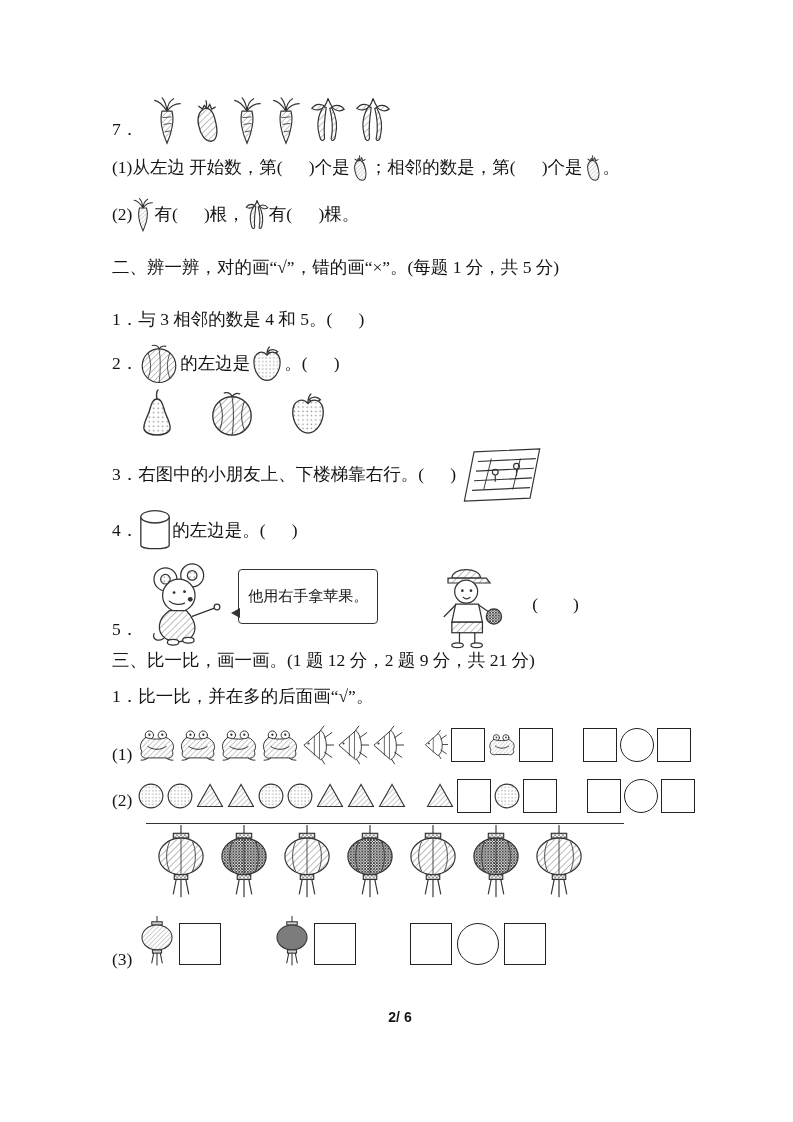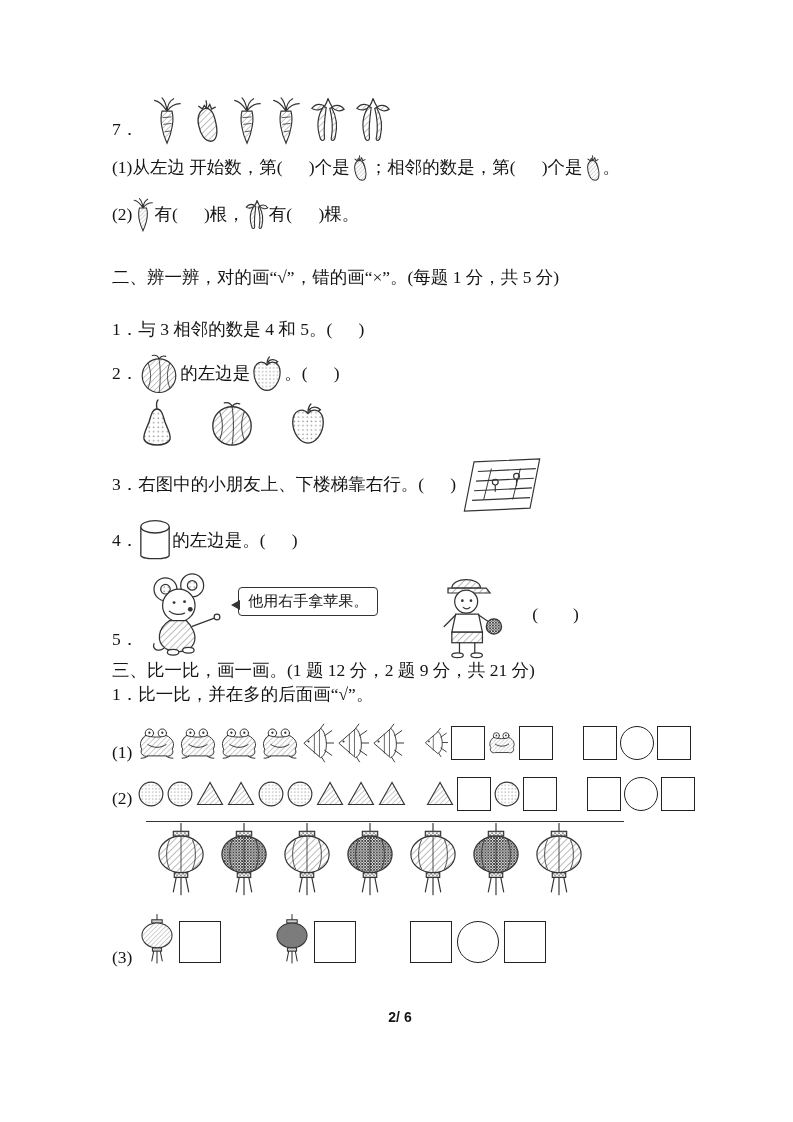--- a/index.html
+++ b/index.html
@@ -14,22 +14,22 @@
   .shape-row{display:flex;align-items:center;gap:3px;flex:0 0 auto;}
   svg{display:block;flex:0 0 auto;}
   .box{display:inline-block;width:32px;height:32px;border:1.7px solid #222;background:#fff;flex:0 0 auto;}
   .boxL{display:inline-block;width:40px;height:40px;border:1.7px solid #222;background:#fff;flex:0 0 auto;}
   .circleo{display:inline-block;width:32px;height:32px;border:1.7px solid #222;border-radius:50%;background:#fff;flex:0 0 auto;}
   .circleoL{display:inline-block;width:40px;height:40px;border:1.7px solid #222;border-radius:50%;background:#fff;flex:0 0 auto;}
   .gap{display:inline-block;width:14px;flex:0 0 auto;}
   .gap2{display:inline-block;width:24px;flex:0 0 auto;}
   .gap3{display:inline-block;width:44px;flex:0 0 auto;}
   .bubble{
-    border:1.6px solid #333;border-radius:4px;padding:3px 9px;font-size:15px;
-    position:relative;background:#fff;margin-left:-4px;align-self:flex-start;margin-top:16px;flex:0 0 auto;
+    border:1.6px solid #333;border-radius:4px;padding:16px 9px;font-size:15px;
+    position:relative;background:#fff;margin-left:-4px;align-self:flex-start;margin-top:8px;flex:0 0 auto;
   }
   .bubble::before{
     content:"";position:absolute;left:-13px;bottom:5px;width:0;height:0;
     border:5px solid transparent;border-right:9px solid #333;
   }
   .lantern-line{margin-top:10px;margin-left:34px;border-top:1.6px solid #333;width:478px;padding:0 10px;box-sizing:border-box;}
   .footer{
     position:absolute;left:7px;right:0;top:1008px;text-align:center;
     font-weight:bold;font-size:14px;font-family:"Liberation Sans",sans-serif;
   }
@@ -149,21 +149,21 @@
             <path d="M25 11 C31 8 35 10 38 14 C34 17 28 16 25 12 Z" fill="url(#hatch)"></path>
             <path d="M15 11 C9 20 7 32 11 45 C12 50 17 50 16 44 C15 32 17 20 18 12 Z" fill="url(#hatch)"></path>
             <path d="M24 12 C29 21 31 33 28 45 C27 50 22 50 24 44 C26 32 24 21 22 13 Z" fill="url(#hatch)"></path>
           </g>
         </svg>
       <span class="t">有(      )棵。</span>
     </div>
   </section>
 
   <section>
-    <div class="trow" style="margin-top:34px">
+    <div class="trow" style="margin-top:24px">
       <span class="t">二、辨一辨，对的画“√”，错的画“×”。(每题 1 分，共 5 分)</span>
     </div>
 
     <div class="trow" style="margin-top:28px">
       <span class="t">1．与 3 相邻的数是 4 和 5。(      )</span>
     </div>
 
     <div class="trow" style="margin-top:12px">
       <span class="t">2．</span>
       <svg width="42" height="42" viewBox="0 0 50 50">
@@ -274,21 +274,21 @@
         </svg>
       <span class="t" style="margin-left:24px">(        )</span>
     </div>
   </section>
 
   <section>
     <div class="trow" style="">
       <span class="t">三、比一比，画一画。(1 题 12 分，2 题 9 分，共 21 分)</span>
     </div>
 
-    <div class="trow" style="margin-top:0">
+    <div class="trow" style="margin-top:12px">
       <span class="t">1．比一比，并在多的后面画“√”。</span>
     </div>
 
     <div class="trow" style="margin-top:14px">
       <span class="t" style="align-self:flex-end">(1)</span>
       <div class="shape-row" style="margin-left:6px">
           <svg width="38" height="32" viewBox="0 0 50 42">
             <g stroke="#333" stroke-width="1.3" fill="none" stroke-linecap="round">
               <circle cx="15" cy="8" r="5.5" fill="#fff"></circle>
               <circle cx="32" cy="8" r="5.5" fill="#fff"></circle>

